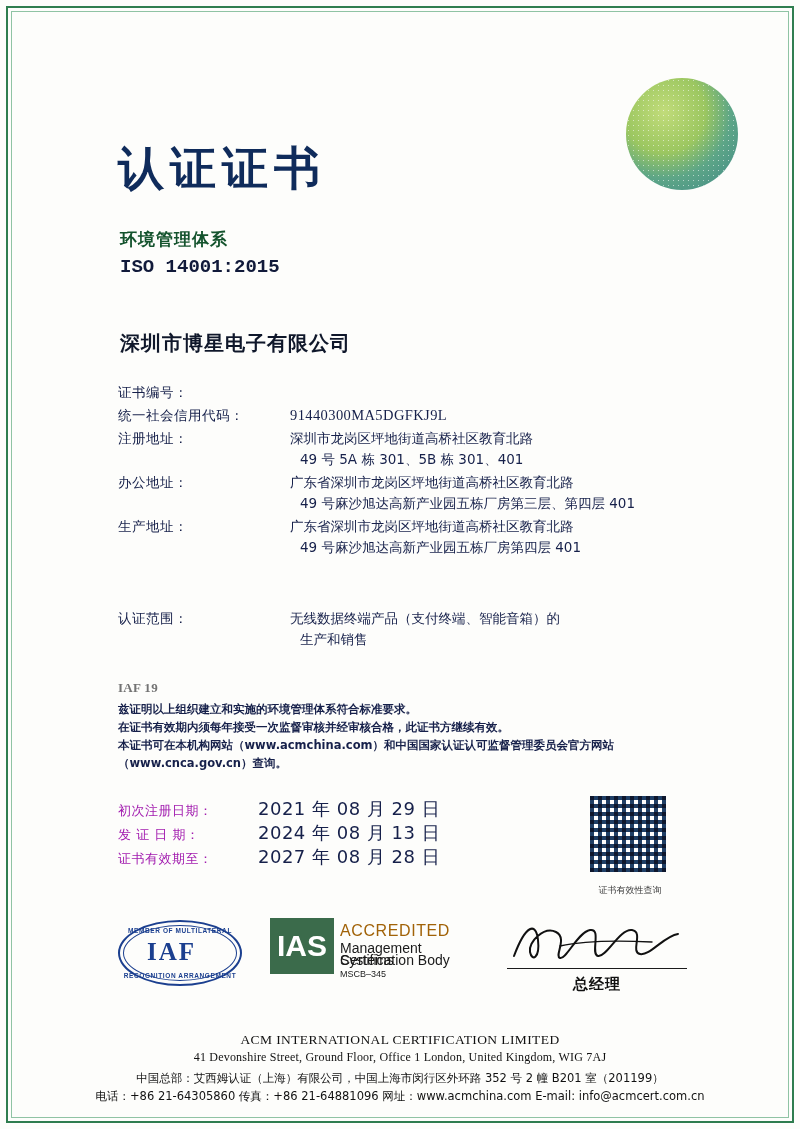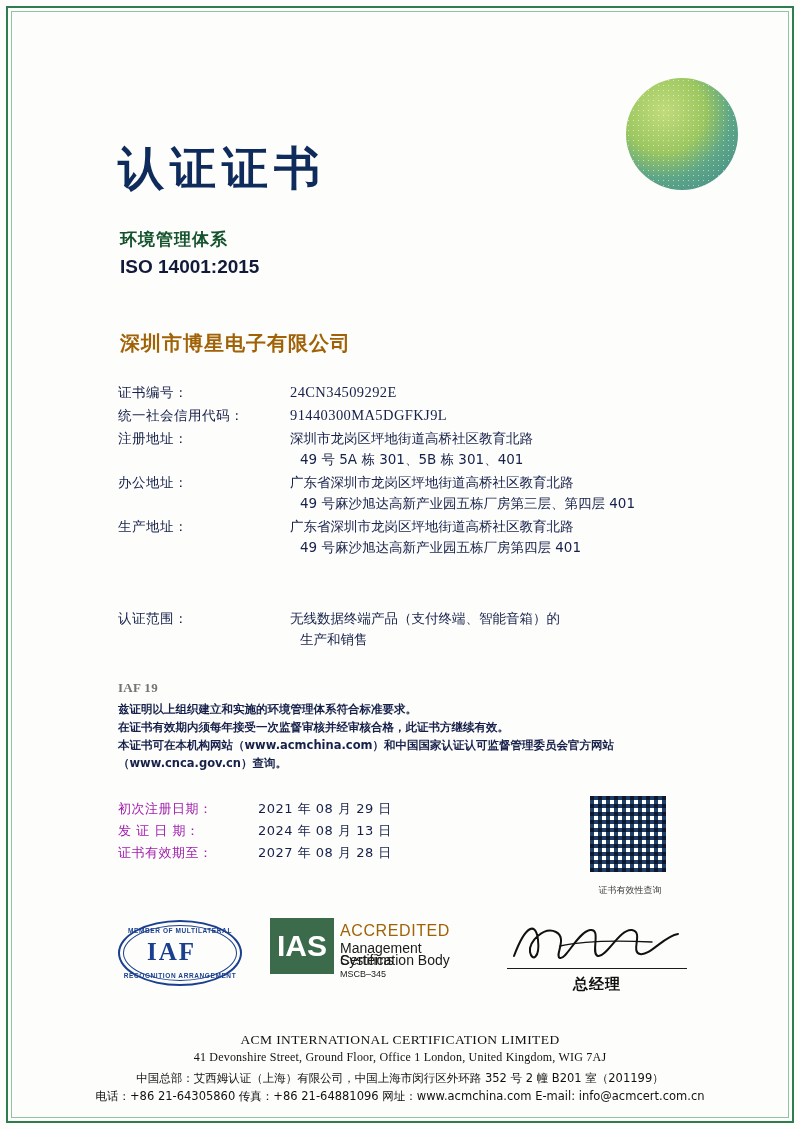--- a/index.html
+++ b/index.html
@@ -108,34 +108,34 @@
     font-family: "DejaVu Sans", sans-serif;
     font-weight: bold;
     font-size: 17px;
     letter-spacing: 1px;
     color: #14532d;
   }
   .standard {
     position: absolute;
     left: 120px;
     top: 256px;
-    font-family: Liberation Sans, sans-serif;
+    font-family: Liberation Mono, monospace;
     font-weight: bold;
     font-size: 19px;
     color: #111a3a;
   }
   .company {
     position: absolute;
     left: 120px;
     top: 330px;
     font-family: "DejaVu Sans", sans-serif;
     font-weight: bold;
     font-size: 20px;
     letter-spacing: 1px;
-    color: #a16207;
+    color: #0f172a;
   }
 
   .fields {
     position: absolute;
     left: 118px;
     top: 382px;
     width: 580px;
   }
   .field-row {
     display: flex;
@@ -212,21 +212,21 @@
     width: 140px;
     flex: 0 0 140px;
     font-family: "DejaVu Sans", sans-serif;
     font-size: 13px;
     color: #a21caf;
     line-height: 22px;
     letter-spacing: 0.5px;
   }
   .date-value {
     font-family: "DejaVu Sans", sans-serif;
-    font-size: 13px;
+    font-size: 18px;
     color: #16204a;
     line-height: 22px;
     letter-spacing: 0.5px;
   }
 
   
   .qr {
     position: absolute;
     right: 134px;
     top: 796px;
@@ -420,21 +420,20 @@
   </div>
 
   <div class="title-cn">认证证书</div>
   <div class="subtitle-cn">环境管理体系</div>
   <div class="standard">ISO 14001:2015</div>
   <div class="company">深圳市博星电子有限公司</div>
 
   <div class="fields">
     <div class="field-row">
       <div class="field-label">证书编号：</div>
-      <div class="field-value mono">24CN34509292E</div>
     </div>
     <div class="field-row">
       <div class="field-label">统一社会信用代码：</div>
       <div class="field-value mono">91440300MA5DGFKJ9L</div>
     </div>
     <div class="field-row">
       <div class="field-label">注册地址：</div>
       <div class="field-value">
         <span>深圳市龙岗区坪地街道高桥社区教育北路</span>
         <span class="cont">49 号 5A 栋 301、5B 栋 301、401</span>

